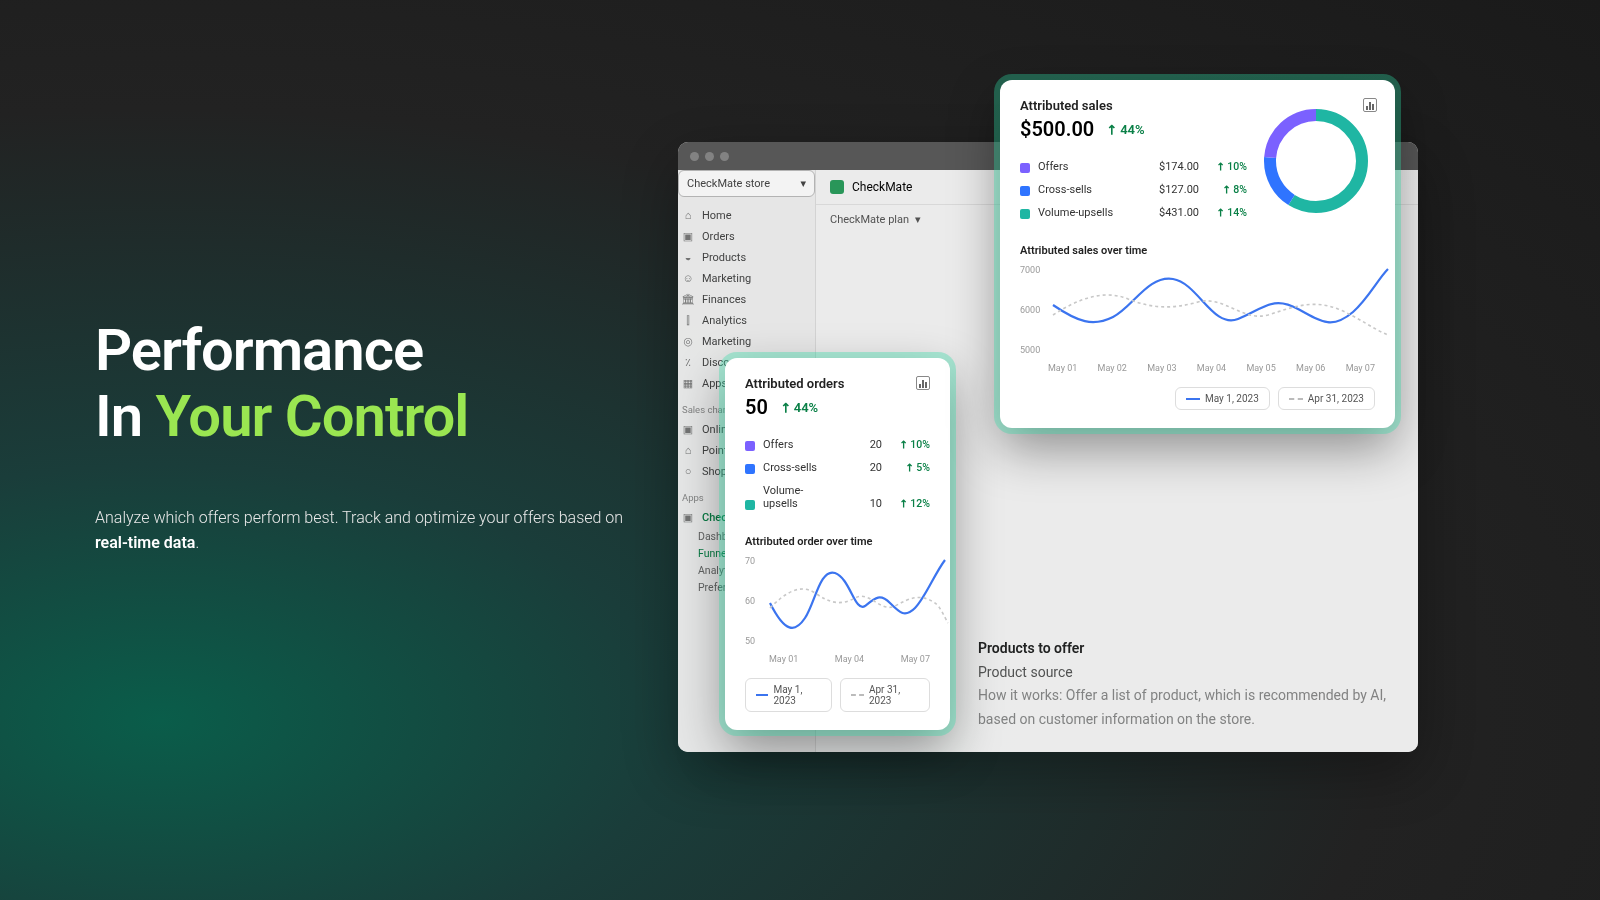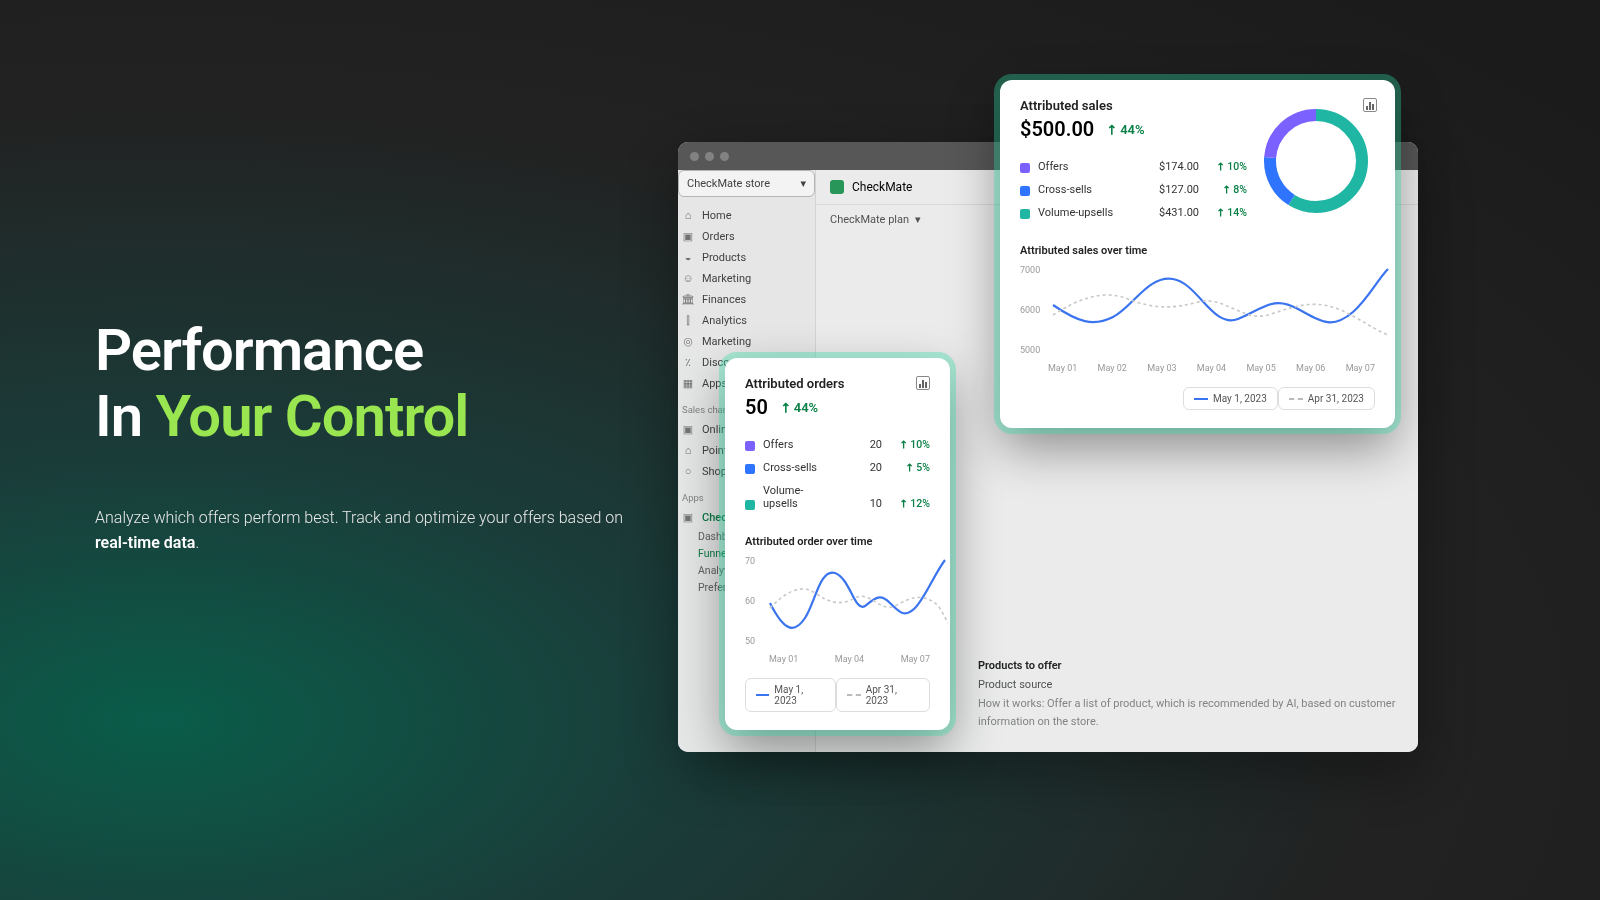--- a/index.html
+++ b/index.html
@@ -45,21 +45,21 @@
 .lname{flex:1}
 .lval{width:58px;text-align:right;color:#333;font-size:11px}
 .ldel{width:48px;text-align:right;color:#0a8047;font-size:10.5px;font-weight:500}
 
 .subchart-title{font-size:11px;font-weight:600;margin-top:20px;color:#222}
 .chart-wrap{position:relative;margin-top:10px}
 .ylab{position:absolute;left:0;font-size:9px;color:#999}
 .xlabels{display:flex;justify-content:space-between;font-size:9px;color:#999;padding-left:24px;margin-top:6px}
 svg.ln{display:block}
 
-.date-pills{display:flex;gap:0;margin-top:14px;justify-content:center}
+.date-pills{display:flex;gap:8px;margin-top:14px;justify-content:center}
 .pill{border:1px solid #ddd;border-radius:6px;padding:5px 10px;font-size:10px;color:#555;display:flex;align-items:center;gap:5px}
 .pill .ds{width:14px;height:0}
 .pill.solid .ds{border-top:2px solid #3b74ef}
 .pill.dash .ds{border-top:2px dashed #bbb}
 
 .sales-top{display:flex}
 .sales-left{flex:1}
 .donut-wrap{width:118px;height:118px;display:flex;align-items:center;justify-content:center;margin-left:10px;margin-top:4px}
 .xlabels.sales span{font-size:9px}
 .sales-pills{justify-content:flex-end}
@@ -161,21 +161,21 @@
     </aside>
     <div class="main">
       <div class="main-head">
         <div class="app-ic"></div>
         <span>CheckMate</span>
       </div>
       <div class="main-tabs">
         <span>CheckMate plan</span>
         <span>▾</span>
       </div>
-      <div style="position:absolute;right:20px;bottom:20px;left:300px;font-size:11px;color:#555;line-height:1.7">
+      <div style="position:absolute;right:20px;bottom:20px;left:300px;font-size:14px;color:#555;line-height:1.7">
         <div style="font-weight:600;color:#222">Products to offer</div>
         <div>Product source</div>
         <div style="color:#888">How it works: Offer a list of product, which is recommended by AI, based on customer information on the store.</div>
       </div>
     </div>
   </div>
 </div>
 
 <div class="card card-orders">
   <div class="card-head">

